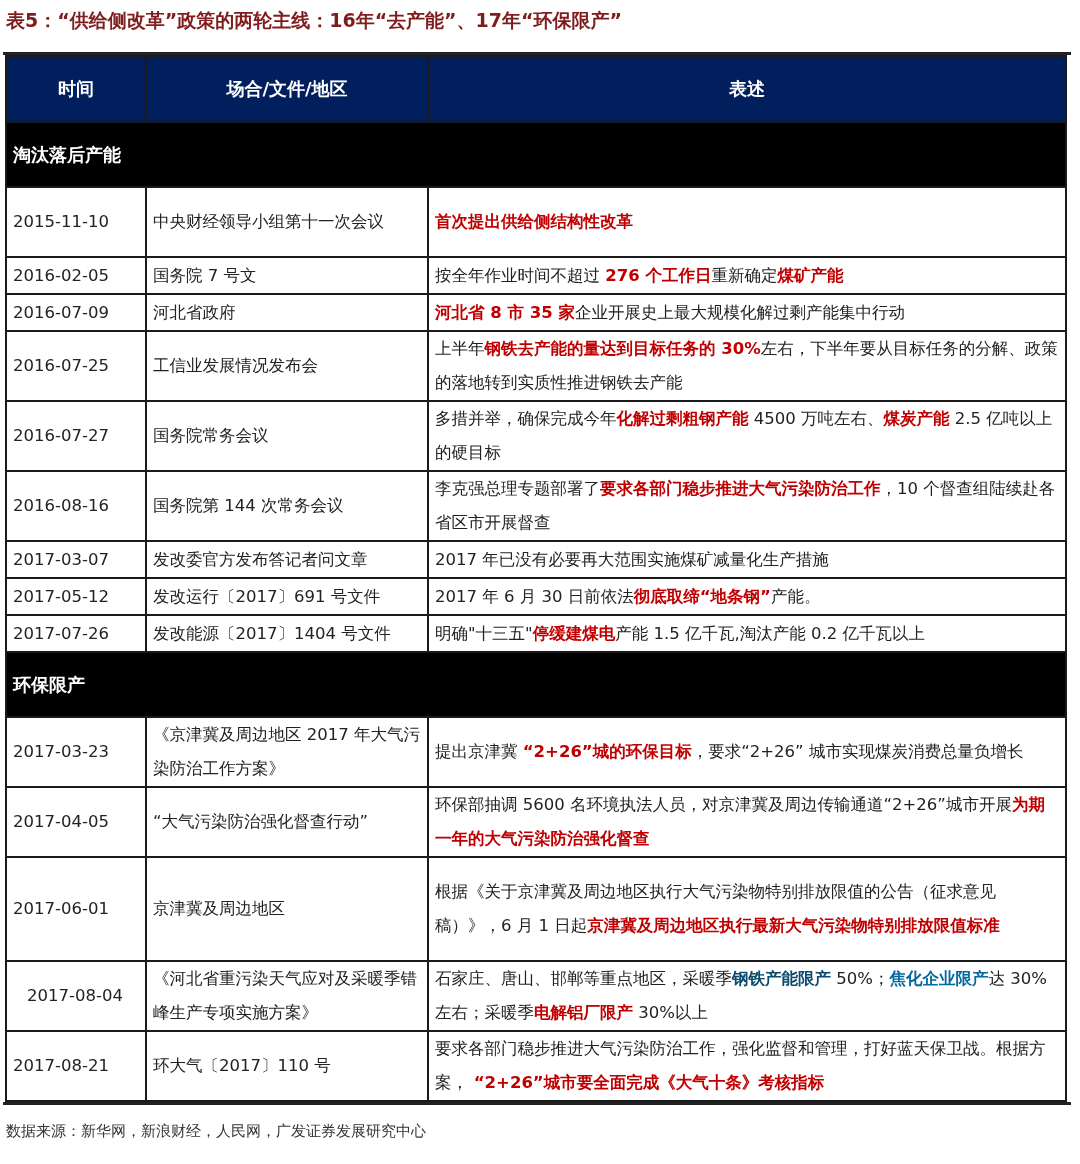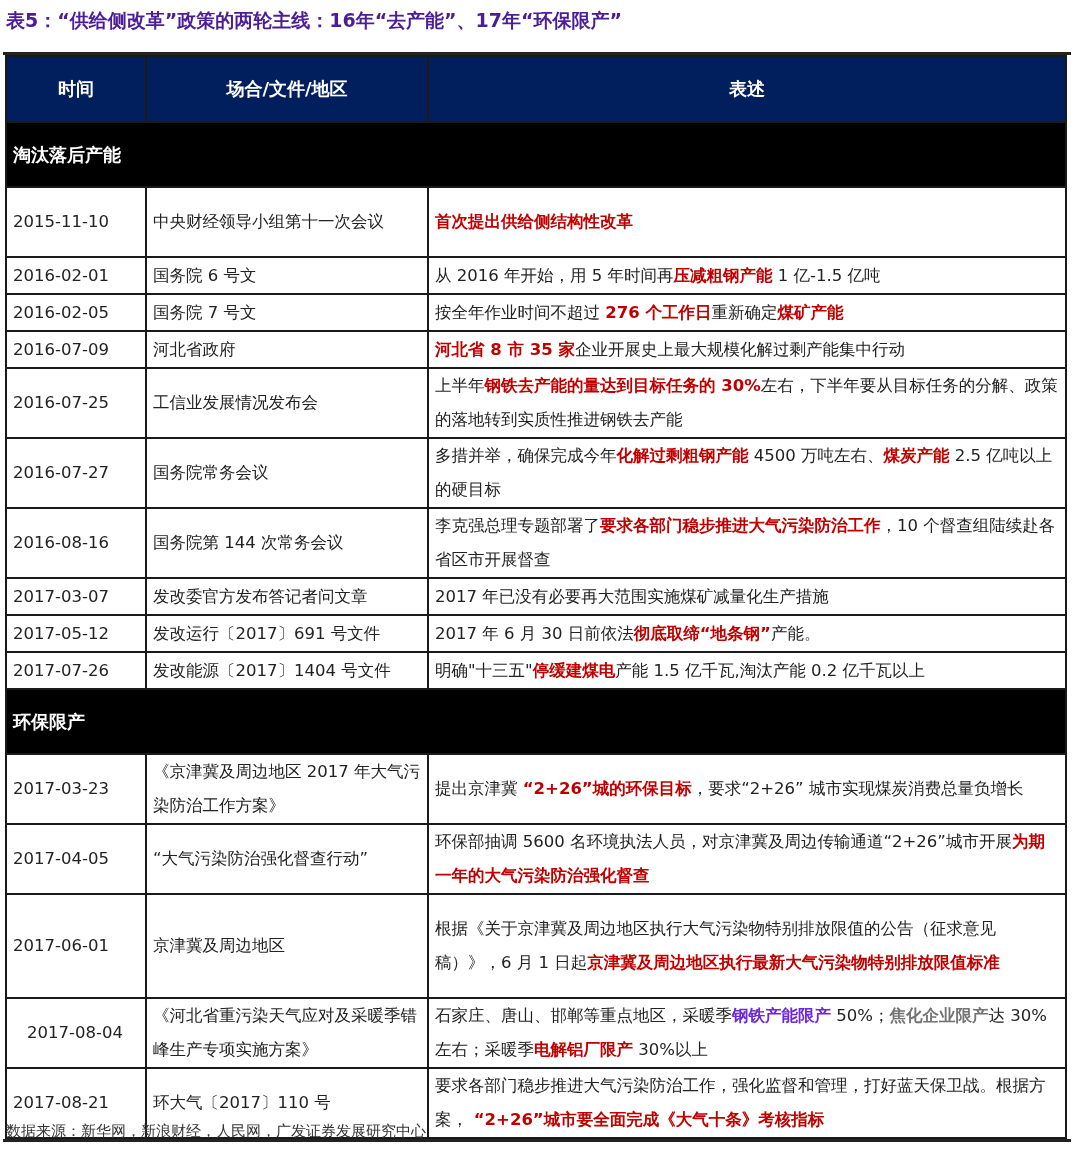--- a/index.html
+++ b/index.html
@@ -1,18 +1,18 @@
 <!DOCTYPE html>
 <html><head>
 <meta charset="utf-8">
 <style>
   html, body { margin:0; padding:0; background:#ffffff; }
   body { width:1080px; height:1164px; position:relative; overflow:hidden;
          font-family:"DejaVu Sans","Liberation Sans",sans-serif; color:#222; }
-  .title { position:absolute; left:6px; top:8px; font-size:19px; font-weight:bold; color:#4c1d95; letter-spacing:0px; white-space:nowrap; }
+  .title { position:absolute; left:6px; top:8px; font-size:19px; font-weight:bold; color:#7f1d1d; letter-spacing:0px; white-space:nowrap; }
   .table-wrap { position:absolute; left:5px; top:52px; width:1062px; }
   .top-rule { height:3px; background:#222; width:1068px; margin-left:-2px; }
   table { border-collapse:collapse; width:1062px; table-layout:fixed; }
   td, th { border:2px solid #1a1a1a; vertical-align:middle; padding:0 6px; font-size:16.5px; line-height:34px; font-weight:normal; }
   th { background:#001f5c; color:#ffffff; font-weight:bold; font-size:18px; height:64px; }
   .section td { background:#000000; color:#ffffff; font-weight:bold; font-size:18px; height:63px; }
   .c-date { width:126px; }
   .c-src { width:268px; }
   .hl { color:#c00000; font-weight:bold; }
   .bottom-rule { height:3px; background:#222; width:1068px; margin-left:-2px; }
@@ -34,25 +34,20 @@
       </tr>
     </thead>
     <tbody id="tbody">
         <tr class="section">
           <td colspan="3">淘汰落后产能</td>
         </tr>
         <tr>
           <td style="height: 68px;">2015-11-10</td>
           <td>中央财经领导小组第十一次会议</td>
           <td><span class="hl" style="color: rgb(192, 0, 0);">首次提出供给侧结构性改革</span></td>
-        </tr>
-        <tr>
-          <td style="height: 35px;">2016-02-01</td>
-          <td>国务院 6 号文</td>
-          <td><span>从 2016 年开始，用 5 年时间再</span><span class="hl" style="color: rgb(192, 0, 0);">压减粗钢产能</span><span> 1 亿-1.5 亿吨</span></td>
         </tr>
         <tr>
           <td style="height: 35px; border-radius: 11px;">2016-02-05</td>
           <td>国务院 7 号文</td>
           <td><span>按全年作业时间不超过 </span><span class="hl" style="color: rgb(192, 0, 0);">276 个工作日</span><span>重新确定</span><span class="hl" style="color: rgb(192, 0, 0);">煤矿产能</span></td>
         </tr>
         <tr>
           <td style="height: 35px;">2016-07-09</td>
           <td>河北省政府</td>
           <td><span class="hl" style="color: rgb(192, 0, 0);">河北省 8 市 35 家</span><span>企业开展史上最大规模化解过剩产能集中行动</span></td>
@@ -101,21 +96,21 @@
           <td><span>环保部抽调 5600 名环境执法人员，对京津冀及周边传输通道“2+26”城市开展</span><span class="hl" style="color: rgb(192, 0, 0);">为期一年的大气污染防治强化督查</span></td>
         </tr>
         <tr>
           <td style="height: 102px; border-radius: 27px;">2017-06-01</td>
           <td>京津冀及周边地区</td>
           <td><span>根据《关于京津冀及周边地区执行大气污染物特别排放限值的公告（征求意见稿）》，6 月 1 日起</span><span class="hl" style="color: rgb(192, 0, 0);">京津冀及周边地区执行最新大气污染物特别排放限值标准</span></td>
         </tr>
         <tr>
           <td style="height: 68px; padding-left: 20px;">2017-08-04</td>
           <td>《河北省重污染天气应对及采暖季错峰生产专项实施方案》</td>
-          <td><span>石家庄、唐山、邯郸等重点地区，采暖季</span><span class="hl" style="color: #6d28d9;">钢铁产能限产</span><span> 50%；</span><span class="hl" style="color: #737373;">焦化企业限产</span><span>达 30%左右；采暖季</span><span class="hl" style="color: rgb(192, 0, 0);">电解铝厂限产</span><span> 30%以上</span></td>
+          <td><span>石家庄、唐山、邯郸等重点地区，采暖季</span><span class="hl" style="color: #0c4a6e;">钢铁产能限产</span><span> 50%；</span><span class="hl" style="color: #0369a1;">焦化企业限产</span><span>达 30%左右；采暖季</span><span class="hl" style="color: rgb(192, 0, 0);">电解铝厂限产</span><span> 30%以上</span></td>
         </tr>
         <tr>
           <td style="height: 68px;">2017-08-21</td>
           <td>环大气〔2017〕110 号</td>
           <td><span>要求各部门稳步推进大气污染防治工作，强化监督和管理，打好蓝天保卫战。根据方案，</span><span class="hl" style="color: rgb(192, 0, 0);"> “2+26”城市要全面完成《大气十条》考核指标</span></td>
         </tr>
       </tbody>
   </table>
   <div class="bottom-rule"></div>
 </div>

